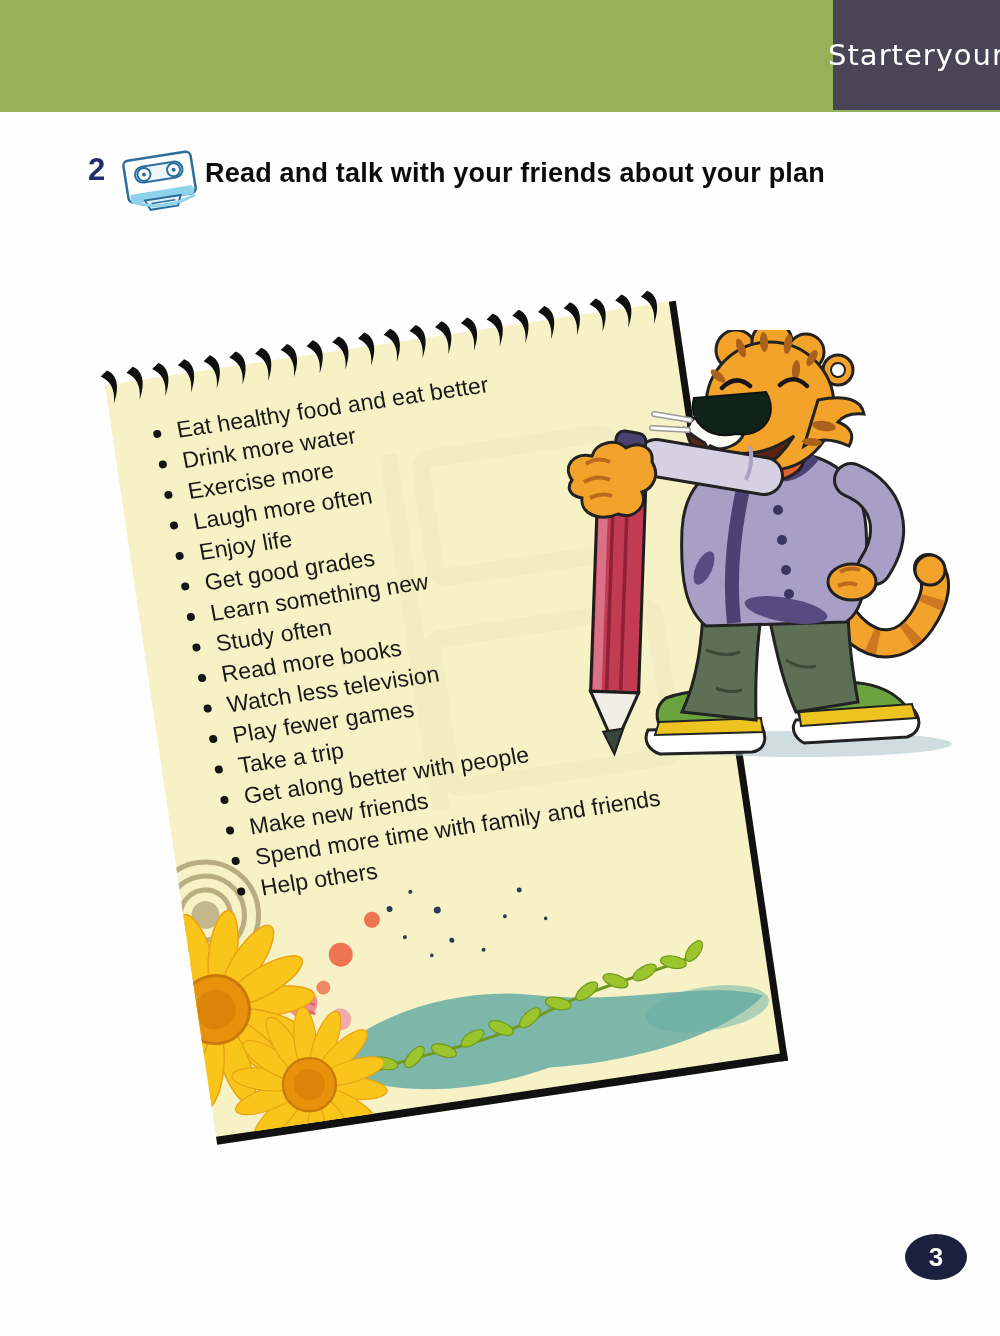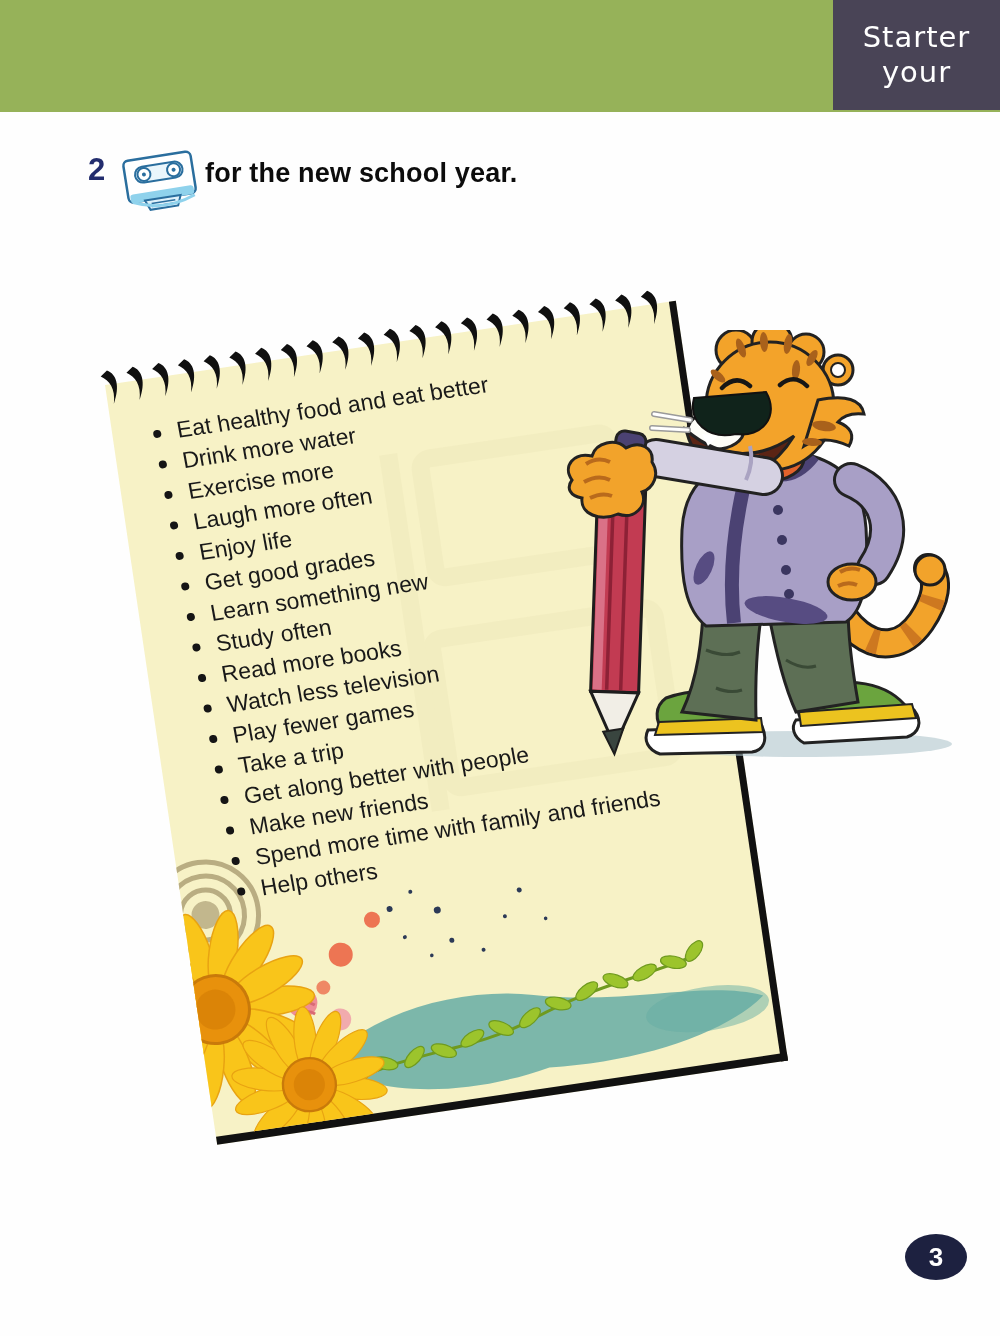--- a/index.html
+++ b/index.html
@@ -3,21 +3,21 @@
 <meta charset="utf-8">
 <style>
   html,body{margin:0;padding:0;}
   body{width:1000px;height:1336px;position:relative;background:#fefefe;overflow:hidden;
        font-family:"Liberation Sans",sans-serif;}
   .abs{position:absolute;}
 
   
   .green-bar{left:0;top:0;width:1000px;height:112px;background:#96b259;}
   .unit-box{left:833px;top:0;width:167px;height:110px;background:#494456;color:#fff;
-            display:flex;flex-direction:column;align-items:center;justify-content:center;
+            display:flex;flex-direction:row;align-items:center;justify-content:center;
             font-family:"DejaVu Sans",sans-serif;font-size:29px;line-height:35px;
             letter-spacing:1px;text-align:center;}
 
   
   .ex-number{left:88px;top:152px;font-size:31px;font-weight:bold;color:#232d6e;}
   .cassette{left:118px;top:144px;}
   .instruction{left:205px;top:151px;width:720px;font-size:27px;font-weight:bold;
                color:#0c0c0c;line-height:44px;letter-spacing:.2px;}
 
   
@@ -59,21 +59,21 @@
     <circle cx="27" cy="28" r="6.5" fill="#fff" stroke="#2a6e9e" stroke-width="2"></circle>
     <circle cx="57" cy="28" r="6.5" fill="#fff" stroke="#2a6e9e" stroke-width="2"></circle>
     <circle cx="27" cy="28" r="2" fill="#2a6e9e"></circle>
     <circle cx="57" cy="28" r="2" fill="#2a6e9e"></circle>
     <path d="M24 54 L60 54 L56 64 L28 64 Z" fill="#dff1fa" stroke="#2a6e9e" stroke-width="2"></path>
     <path d="M30 58 h24 M30 61 h24" stroke="#2a6e9e" stroke-width="1.5"></path>
     <path d="M12 54 q30 14 62 2" fill="none" stroke="#8fd2ec" stroke-width="3"></path>
   </g>
 </svg>
 <div class="abs instruction">
-  <div>for the new school year.</div>
+  <div>Read and talk with your friends about your plan</div>
 </div>
 
 <div class="abs notepad">
 
   <svg class="binding" width="586" height="50" viewBox="0 0 586 50">
     <defs>
         <path id="bm" d="M8 2 C17 7 19 19 10 36 C14 21 9 12 1 7 Z"></path>
       </defs>
     <use href="#bm" x="2" fill="#101010"></use>
       <use href="#bm" x="28" fill="#101010"></use>

